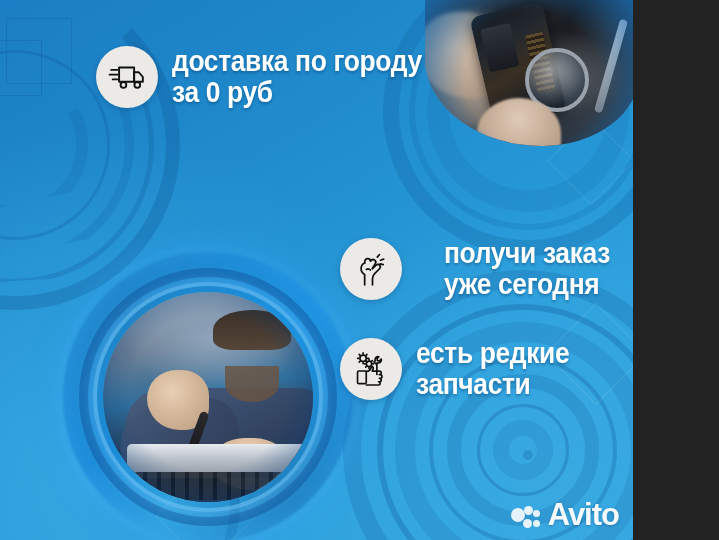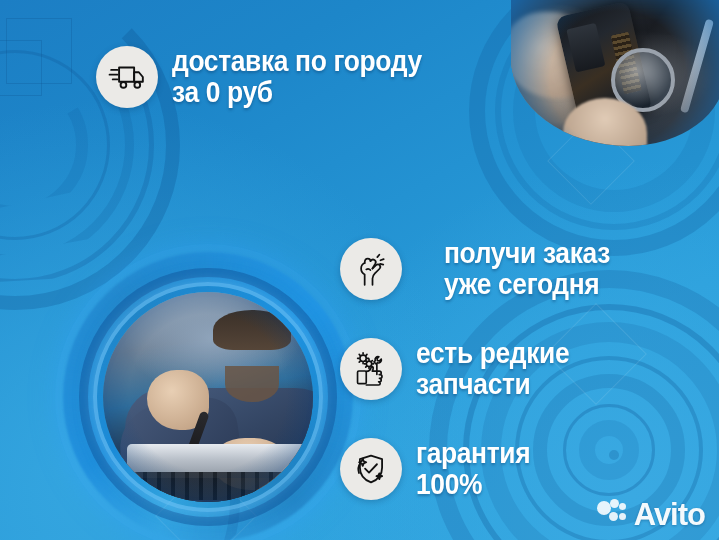--- a/index.html
+++ b/index.html
@@ -1,21 +1,21 @@
 <!DOCTYPE html>
 <html lang="ru"><head>
 <meta charset="utf-8">
 <title>Avito banner</title>
 <style>
   html,body{margin:0;padding:0;background:#222;}
   body{font-family:"Liberation Sans", sans-serif;}
 
   #banner{
     position:relative;
-    width:719px;height:540px;
+    width:633px;height:540px;
     overflow:hidden;
     background:
       radial-gradient(circle at 14% 88%, #35a6e0 0%, rgba(53,166,224,0) 48%),
       radial-gradient(circle at 88% 92%, #3aa9e2 0%, rgba(58,169,226,0) 42%),
       linear-gradient(150deg, #1c7ec4 0%, #1d86c9 22%, #2392d2 45%, #2ba0dc 72%, #2ea6e0 100%);
   }
 
   
   .hud{position:absolute;border-radius:50%;pointer-events:none;}
 
@@ -164,21 +164,21 @@
   }
 
   #feature-delivery{left:96px;top:46px;}
   #feature-service{left:106px;top:148px;}
   #feature-today{left:340px;top:238px;gap:42px;}
   #feature-parts{left:340px;top:338px;justify-content:space-between;}
   #feature-warranty{left:340px;top:438px;}
 
   
   #avito{
-    position:absolute;right:14px;bottom:10px;display:flex;align-items:flex-start;gap:7px;
+    position:absolute;right:14px;bottom:10px;display:flex;align-items:flex-end;gap:7px;
     opacity:.95;
   }
   #avito .dots{position:relative;width:30px;height:24px;flex:0 0 30px;}
   #avito .dots i{position:absolute;display:block;border-radius:50%;background:#ffffff;opacity:.92;}
   #avito .d1{width:14px;height:14px;left:0;top:2px;}
   #avito .d2{width:9px;height:9px;left:13px;top:0px;}
   #avito .d3{width:9px;height:9px;left:12px;top:13px;}
   #avito .d4{width:7px;height:7px;left:22px;top:4px;}
   #avito .d5{width:7px;height:7px;left:22px;top:14px;}
   #avito .wordmark{
@@ -295,33 +295,20 @@
         <path d="M34 8.5a3.8 3.8 0 0 0-4.6 5l-1.6 1.6 2.6 2.6 1.6-1.6a3.8 3.8 0 0 0 5-4.6l-2.3 2.3-2.6-.4-.4-2.6z"></path>
         <path d="M31.4 17.7L31.4 31"></path>
         <path d="M18 27c3.5 0 5.6-2.2 6.2-5.2.3-1.5 2.6-1.4 2.6.6 0 1.6-.5 3-1.2 4.2h8.8c1.4 0 2.5 1 2.5 2.3s-1.1 2.3-2.5 2.3h1c1.4 0 2.5 1 2.5 2.3s-1.1 2.3-2.5 2.3h-.8c1.3 0 2.3 1 2.3 2.2s-1 2.2-2.3 2.2h-1c1.1 0 2 .9 2 2s-.9 2-2 2H18"></path>
         <rect x="7" y="26.5" width="11" height="16" rx="1.6"></rect>
       </svg>
     </span>
     <span class="ftext">есть редкие
 запчасти</span>
   </div>
 
-  <div class="feature" id="feature-warranty">
-    <span class="ico">
-      <svg viewBox="0 0 48 48" fill="none" stroke="#111" stroke-width="2.3" stroke-linecap="round" stroke-linejoin="round">
-        <path d="M24 7l14 4.6v10.8c0 9-5.8 15.4-14 18.6-8.2-3.2-14-9.6-14-18.6V11.6z"></path>
-        <path d="M16.5 23.5l5 5 10-10.5"></path>
-        <path d="M10 17.5C8 20.5 7.5 25 8.8 29"></path>
-        <path d="M13.5 11l1.3 3.2 3.2 1.3-3.2 1.3-1.3 3.2-1.3-3.2L9 15.5l3.2-1.3z"></path>
-        <path d="M34.5 29.5l1 2.6 2.6 1-2.6 1-1 2.6-1-2.6-2.6-1 2.6-1z"></path>
-      </svg>
-    </span>
-    <span class="ftext">гарантия
-100%</span>
-  </div>
 
   <div id="avito">
     <span class="dots">
       <i class="d1"></i>
         <i class="d2"></i>
         <i class="d3"></i>
         <i class="d4"></i>
         <i class="d5"></i>
     </span>
     <span class="wordmark">Avito</span>

